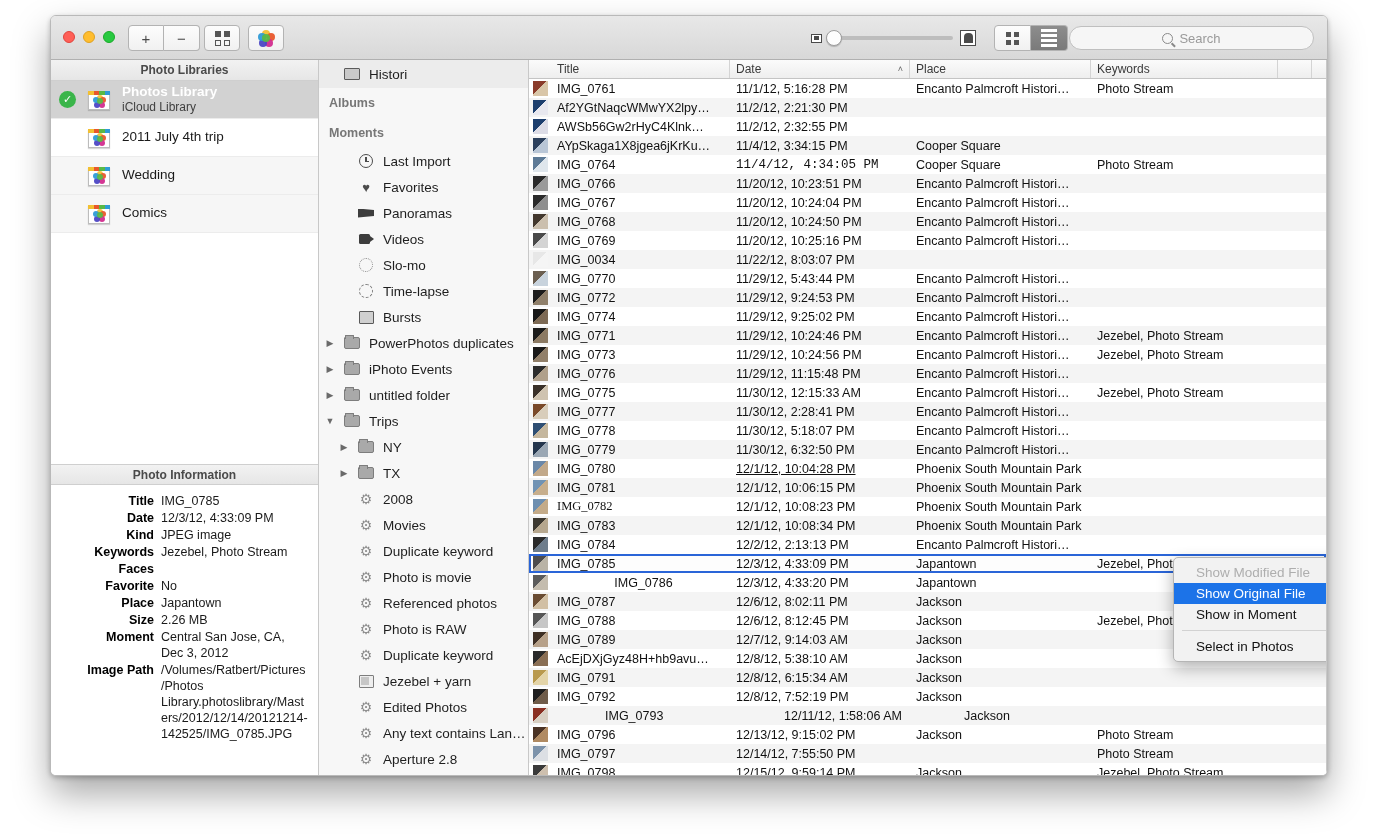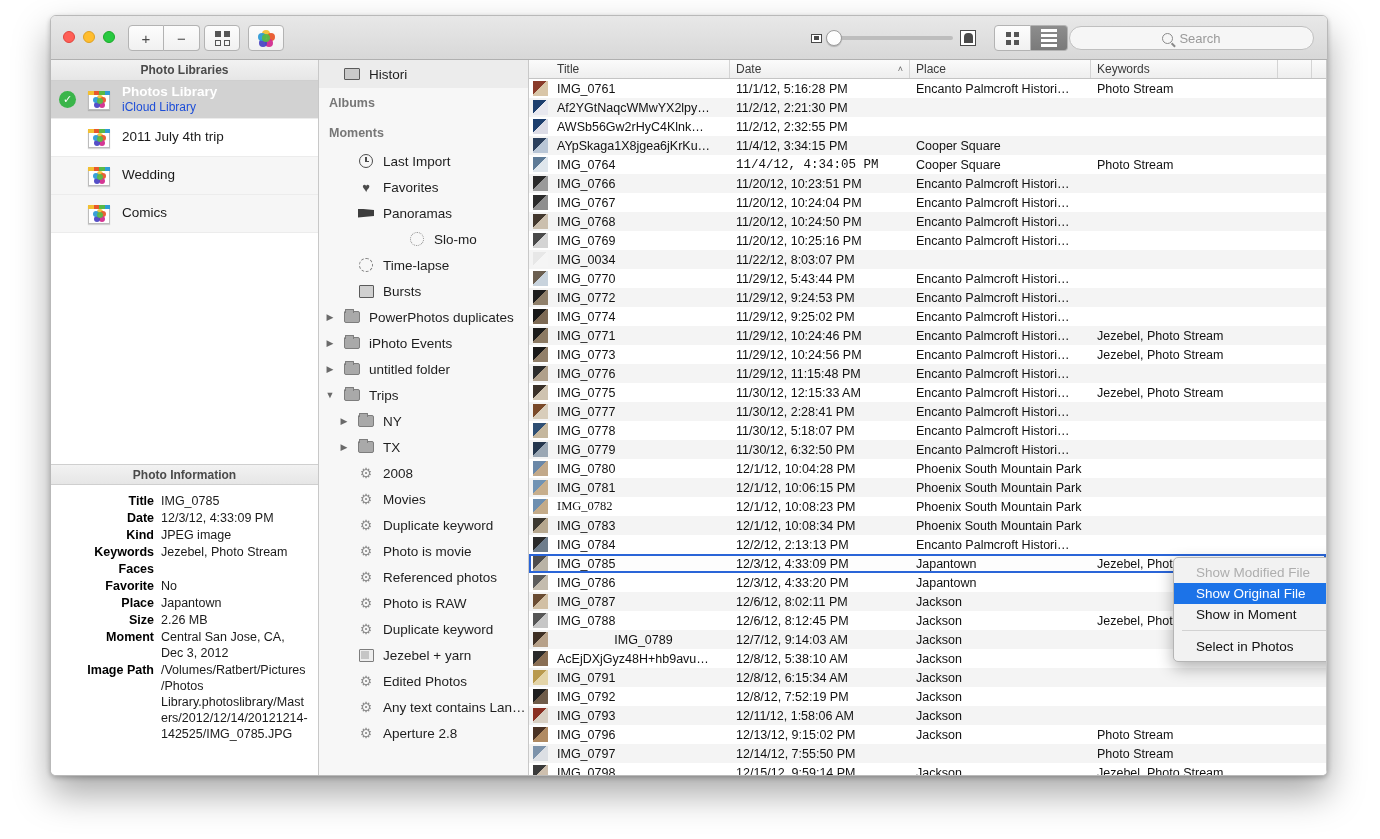--- a/index.html
+++ b/index.html
@@ -197,21 +197,21 @@
   .lib-icon .flower .f1{left:3.5px;top:0}
   .lib-icon .flower .f2{left:7px;top:2.5px}
   .lib-icon .flower .f3{left:5.5px;top:7px}
   .lib-icon .flower .f4{left:1px;top:7px}
   .lib-icon .flower .f5{left:0;top:2.5px}
   .lib-icon .flower .f6{left:3.5px;top:3.5px}
   .lib-text { display: flex; flex-direction: column; justify-content: center; }
   .lib-title { font-size: 13.5px; color: #1a1a1a; line-height: 1.25; }
   .lib-row.selected .lib-title { color: #fff; font-weight: bold; }
   .lib-sub { font-size: 12px; color: #707070; line-height: 1.25; }
-  .lib-row.selected .lib-sub { color: #1d4ed8; }
+  .lib-row.selected .lib-sub { color: #404040; }
 
   .info-header {
     height: 21px; line-height: 21px;
     background: linear-gradient(to bottom,#f2f2f2,#e6e6e6);
     border-top: 1px solid #cfcfcf;
     border-bottom: 1px solid #cfcfcf;
     text-align: center;
     font-size: 12px; font-weight: bold; color: #4a4a4a;
   }
   .info-panel {
@@ -600,21 +600,28 @@
             </span>
             <span>Favorites</span>
           </div>
           <div class="mid-item" style="padding-left: 20px;">
             <span class="tw"></span>
             <span class="mi-ico">
               <span class="ic-pano"></span>
             </span>
             <span>Panoramas</span>
           </div>
-          <div class="mid-item" style="padding-left: 20px; justify-content: center;">
+          <div class="mid-item" style="padding-left: 20px;">
+            <span class="tw"></span>
+            <span class="mi-ico">
+              <span class="ic-video"></span>
+            </span>
+            <span>Videos</span>
+          </div>
+          <div class="mid-item" style="padding-left: 20px;">
             <span class="tw"></span>
             <span class="mi-ico">
               <span class="ic-slomo"></span>
             </span>
             <span>Slo-mo</span>
           </div>
           <div class="mid-item" style="padding-left: 20px;">
             <span class="tw"></span>
             <span class="mi-ico">
               <span class="ic-timelapse"></span>
@@ -936,21 +943,21 @@
               <div class="cell" style="width: 179px;">IMG_0779</div>
               <div class="cell" style="width: 180px;">11/30/12, 6:32:50 PM</div>
               <div class="cell" style="width: 181px;">Encanto Palmcroft Histori…</div>
               <div class="cell" style="width: 187px;"></div>
             </div>
             <div class="trow">
               <div class="thumb">
                 <i style="background: linear-gradient(135deg, rgb(107, 136, 168) 0%, rgb(107, 136, 168) 45%, rgb(194, 169, 138) 46%, rgb(194, 169, 138) 100%);"></i>
               </div>
               <div class="cell" style="width: 179px;">IMG_0780</div>
-              <div class="cell" style="width: 180px;">12/1/12, 10:04:28 PM</div>
+              <div class="cell" style="width: 180px; text-decoration: underline;">12/1/12, 10:04:28 PM</div>
               <div class="cell" style="width: 181px;">Phoenix South Mountain Park</div>
               <div class="cell" style="width: 187px;"></div>
             </div>
             <div class="trow alt">
               <div class="thumb">
                 <i style="background: linear-gradient(135deg, rgb(113, 147, 180) 0%, rgb(113, 147, 180) 45%, rgb(199, 174, 140) 46%, rgb(199, 174, 140) 100%);"></i>
               </div>
               <div class="cell" style="width: 179px;">IMG_0781</div>
               <div class="cell" style="width: 180px;">12/1/12, 10:06:15 PM</div>
               <div class="cell" style="width: 181px;">Phoenix South Mountain Park</div>
@@ -989,21 +996,21 @@
               </div>
               <div class="cell" style="width: 179px;">IMG_0785</div>
               <div class="cell" style="width: 180px;">12/3/12, 4:33:09 PM</div>
               <div class="cell" style="width: 181px;">Japantown</div>
               <div class="cell" style="width: 187px;">Jezebel, Photo Stream</div>
             </div>
             <div class="trow">
               <div class="thumb">
                 <i style="background: linear-gradient(135deg, rgb(91, 91, 91) 0%, rgb(91, 91, 91) 45%, rgb(196, 188, 174) 46%, rgb(196, 188, 174) 100%);"></i>
               </div>
-              <div class="cell" style="width: 179px;">IMG_0786</div>
+              <div class="cell" style="width: 179px; text-align: center;">IMG_0786</div>
               <div class="cell" style="width: 180px;">12/3/12, 4:33:20 PM</div>
               <div class="cell" style="width: 181px;">Japantown</div>
               <div class="cell" style="width: 187px;"></div>
             </div>
             <div class="trow alt">
               <div class="thumb">
                 <i style="background: linear-gradient(135deg, rgb(106, 76, 51) 0%, rgb(106, 76, 51) 45%, rgb(209, 191, 164) 46%, rgb(209, 191, 164) 100%);"></i>
               </div>
               <div class="cell" style="width: 179px;">IMG_0787</div>
               <div class="cell" style="width: 180px;">12/6/12, 8:02:11 PM</div>
@@ -1016,21 +1023,21 @@
               </div>
               <div class="cell" style="width: 179px;">IMG_0788</div>
               <div class="cell" style="width: 180px;">12/6/12, 8:12:45 PM</div>
               <div class="cell" style="width: 181px;">Jackson</div>
               <div class="cell" style="width: 187px;">Jezebel, Photo Stream</div>
             </div>
             <div class="trow alt">
               <div class="thumb">
                 <i style="background: linear-gradient(135deg, rgb(62, 47, 36) 0%, rgb(62, 47, 36) 45%, rgb(183, 161, 137) 46%, rgb(183, 161, 137) 100%);"></i>
               </div>
-              <div class="cell" style="width: 179px; text-align: center;">IMG_0789</div>
+              <div class="cell" style="width: 179px;">IMG_0789</div>
               <div class="cell" style="width: 180px;">12/7/12, 9:14:03 AM</div>
               <div class="cell" style="width: 181px;">Jackson</div>
               <div class="cell" style="width: 187px;"></div>
             </div>
             <div class="trow">
               <div class="thumb">
                 <i style="background: linear-gradient(135deg, rgb(43, 43, 43) 0%, rgb(43, 43, 43) 45%, rgb(138, 111, 85) 46%, rgb(138, 111, 85) 100%);"></i>
               </div>
               <div class="cell" style="width: 179px;">AcEjDXjGyz48H+hb9avu…</div>
               <div class="cell" style="width: 180px;">12/8/12, 5:38:10 AM</div>
@@ -1052,21 +1059,21 @@
               </div>
               <div class="cell" style="width: 179px;">IMG_0792</div>
               <div class="cell" style="width: 180px;">12/8/12, 7:52:19 PM</div>
               <div class="cell" style="width: 181px;">Jackson</div>
               <div class="cell" style="width: 187px;"></div>
             </div>
             <div class="trow alt">
               <div class="thumb">
                 <i style="background: linear-gradient(135deg, rgb(138, 47, 34) 0%, rgb(138, 47, 34) 45%, rgb(216, 207, 194) 46%, rgb(216, 207, 194) 100%);"></i>
               </div>
-              <div class="cell" style="width: 179px;">IMG_0793</div>
+              <div class="cell" style="width: 179px; margin-left: 48px;">IMG_0793</div>
               <div class="cell" style="width: 180px;">12/11/12, 1:58:06 AM</div>
               <div class="cell" style="width: 181px;">Jackson</div>
               <div class="cell" style="width: 187px;"></div>
             </div>
             <div class="trow">
               <div class="thumb">
                 <i style="background: linear-gradient(135deg, rgb(74, 50, 36) 0%, rgb(74, 50, 36) 45%, rgb(176, 138, 98) 46%, rgb(176, 138, 98) 100%);"></i>
               </div>
               <div class="cell" style="width: 179px;">IMG_0796</div>
               <div class="cell" style="width: 180px;">12/13/12, 9:15:02 PM</div>

